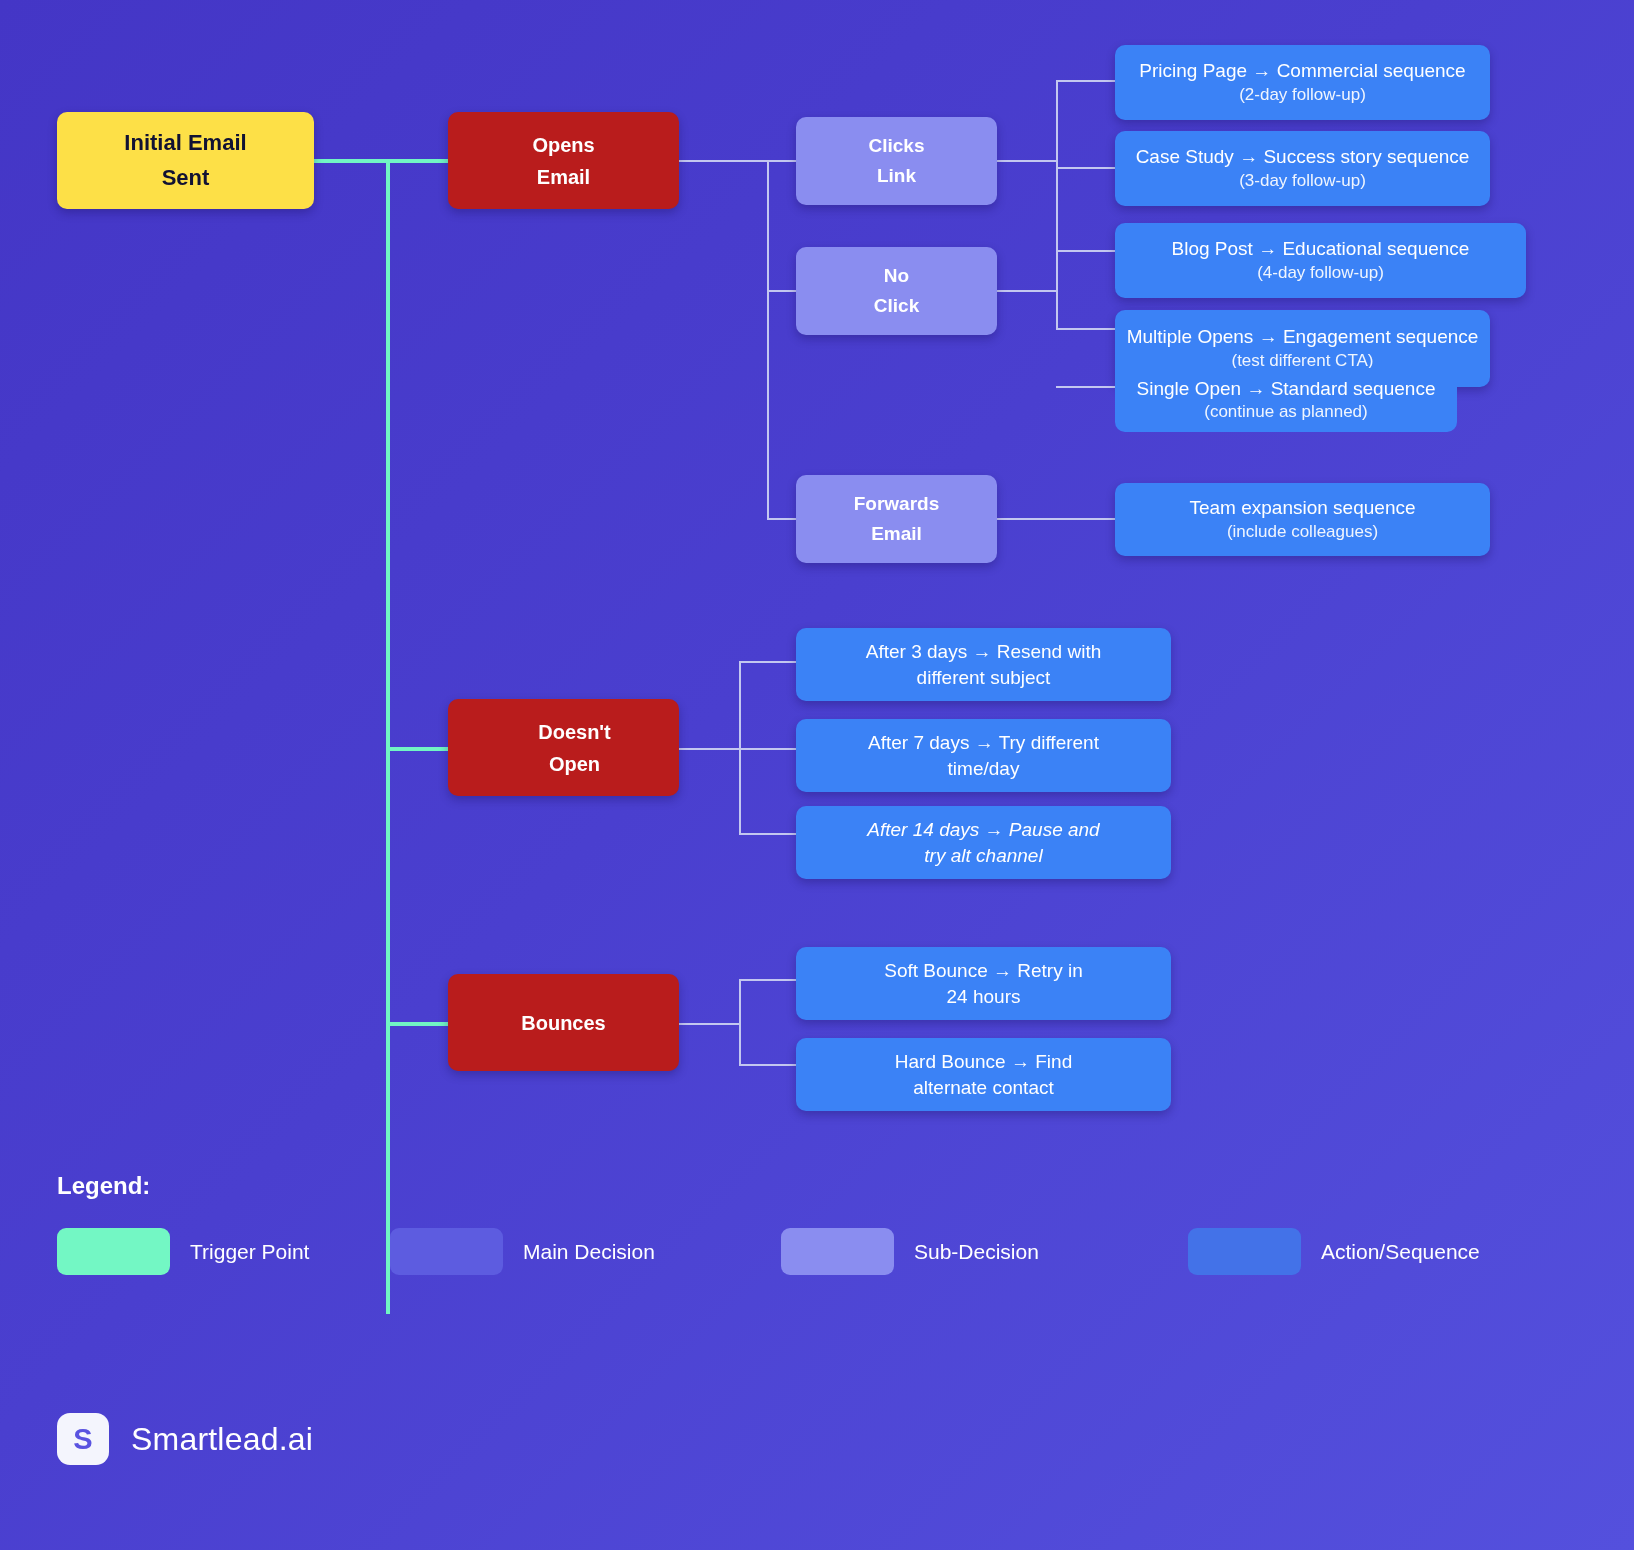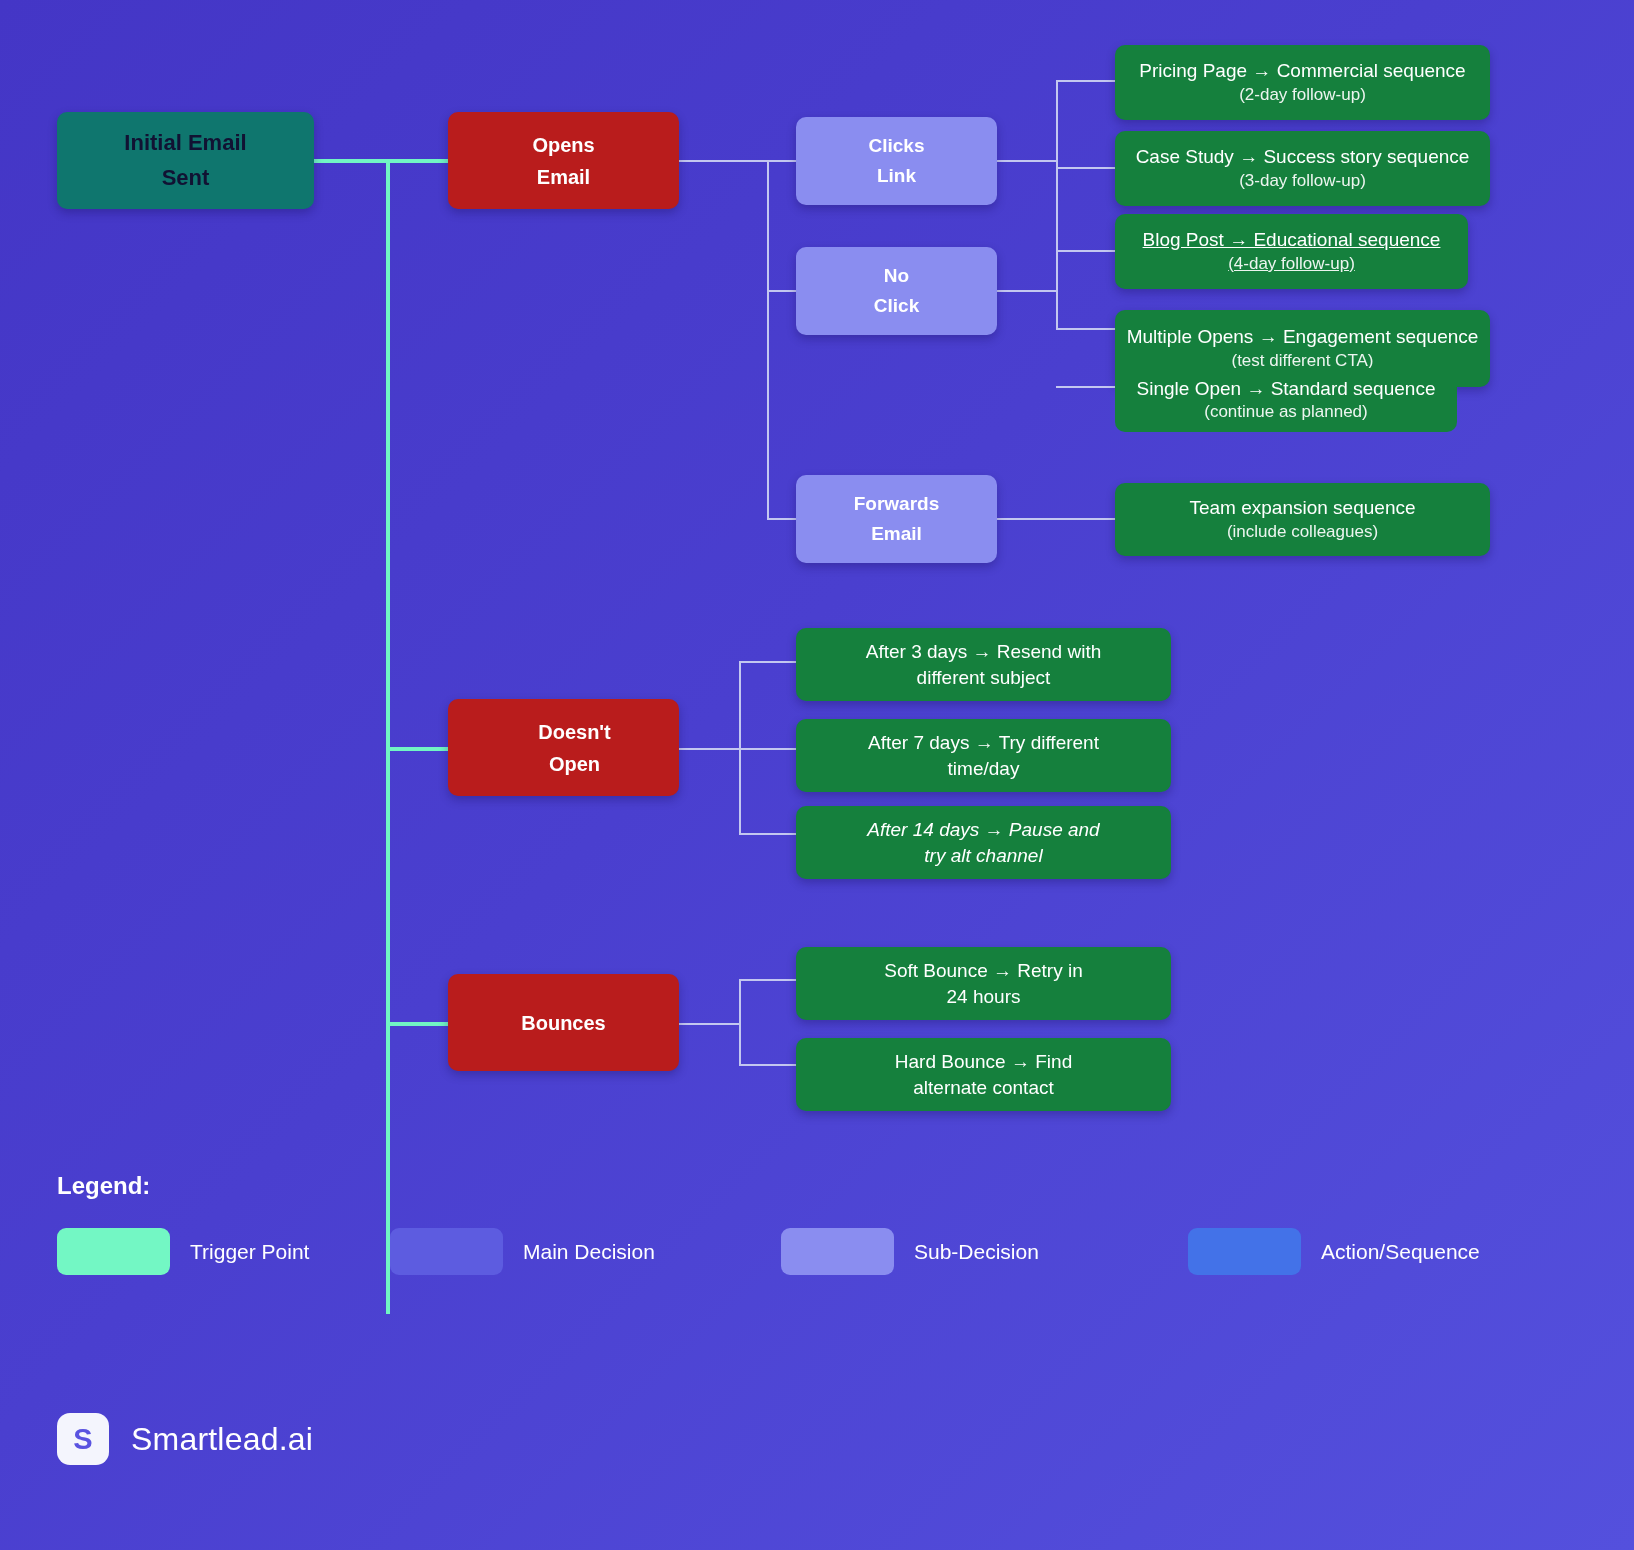--- a/index.html
+++ b/index.html
@@ -24,33 +24,33 @@
   .node{
     position:absolute;
     border-radius:10px;
     display:flex; flex-direction:column;
     align-items:center; justify-content:center;
     text-align:center;
     box-shadow:0 4px 10px rgba(20,10,80,.30);
     padding:6px 12px;
   }
   .trigger{
-    background:#0f766e; color:#111233;
+    background:#fde047; color:#111233;
     font-weight:bold; font-size:22px; line-height:1.55;
   }
   .main-dec{
     background:#b91c1c; color:#ffffff;
     font-weight:bold; font-size:20px; line-height:1.6;
   }
   .sub-dec{
     background:#8a8df0; color:#ffffff;
     font-weight:bold; font-size:19px; line-height:1.6;
   }
   .action{
-    background:#15803d; color:#ffffff;
+    background:#3b82f6; color:#ffffff;
     font-size:19px; line-height:1.35; font-weight:400;text-align:center;
   }
   .action .sub{ font-size:17px; opacity:.92; }
   .action .t1{ white-space:nowrap; }
 
   
   #legend-title{
     position:absolute; left:57px; top:1172px;
     color:#fff; font-size:24px; font-weight:bold;
   }
@@ -144,21 +144,21 @@
   <div class="node action" style="left:1115px; top:45px; width:375px; height:75px;">
     <span class="t1">Pricing Page → Commercial sequence</span>
     <span class="sub">(2-day follow-up)</span>
   </div>
 
   <div class="node action" style="left:1115px; top:131px; width:375px; height:75px;">
     <span class="t1">Case Study → Success story sequence</span>
     <span class="sub">(3-day follow-up)</span>
   </div>
 
-  <div class="node action" style="left:1115px; top:214px; width:353px; height:75px;text-decoration:underline;">
+  <div class="node action" style="left:1115px; top:223px; width:411px; height:75px;">
     <span class="t1">Blog Post → Educational sequence</span>
     <span class="sub">(4-day follow-up)</span>
   </div>
 
   <div class="node action" style="left:1115px; top:310px; width:375px; height:77px;">
     <span class="t1">Multiple Opens → Engagement sequence</span>
     <span class="sub">(test different CTA)</span>
   </div>
 
   <div class="node action" style="left:1115px; top:368px; width:342px; height:64px; border-radius:0 0 10px 10px; box-shadow:none;">

